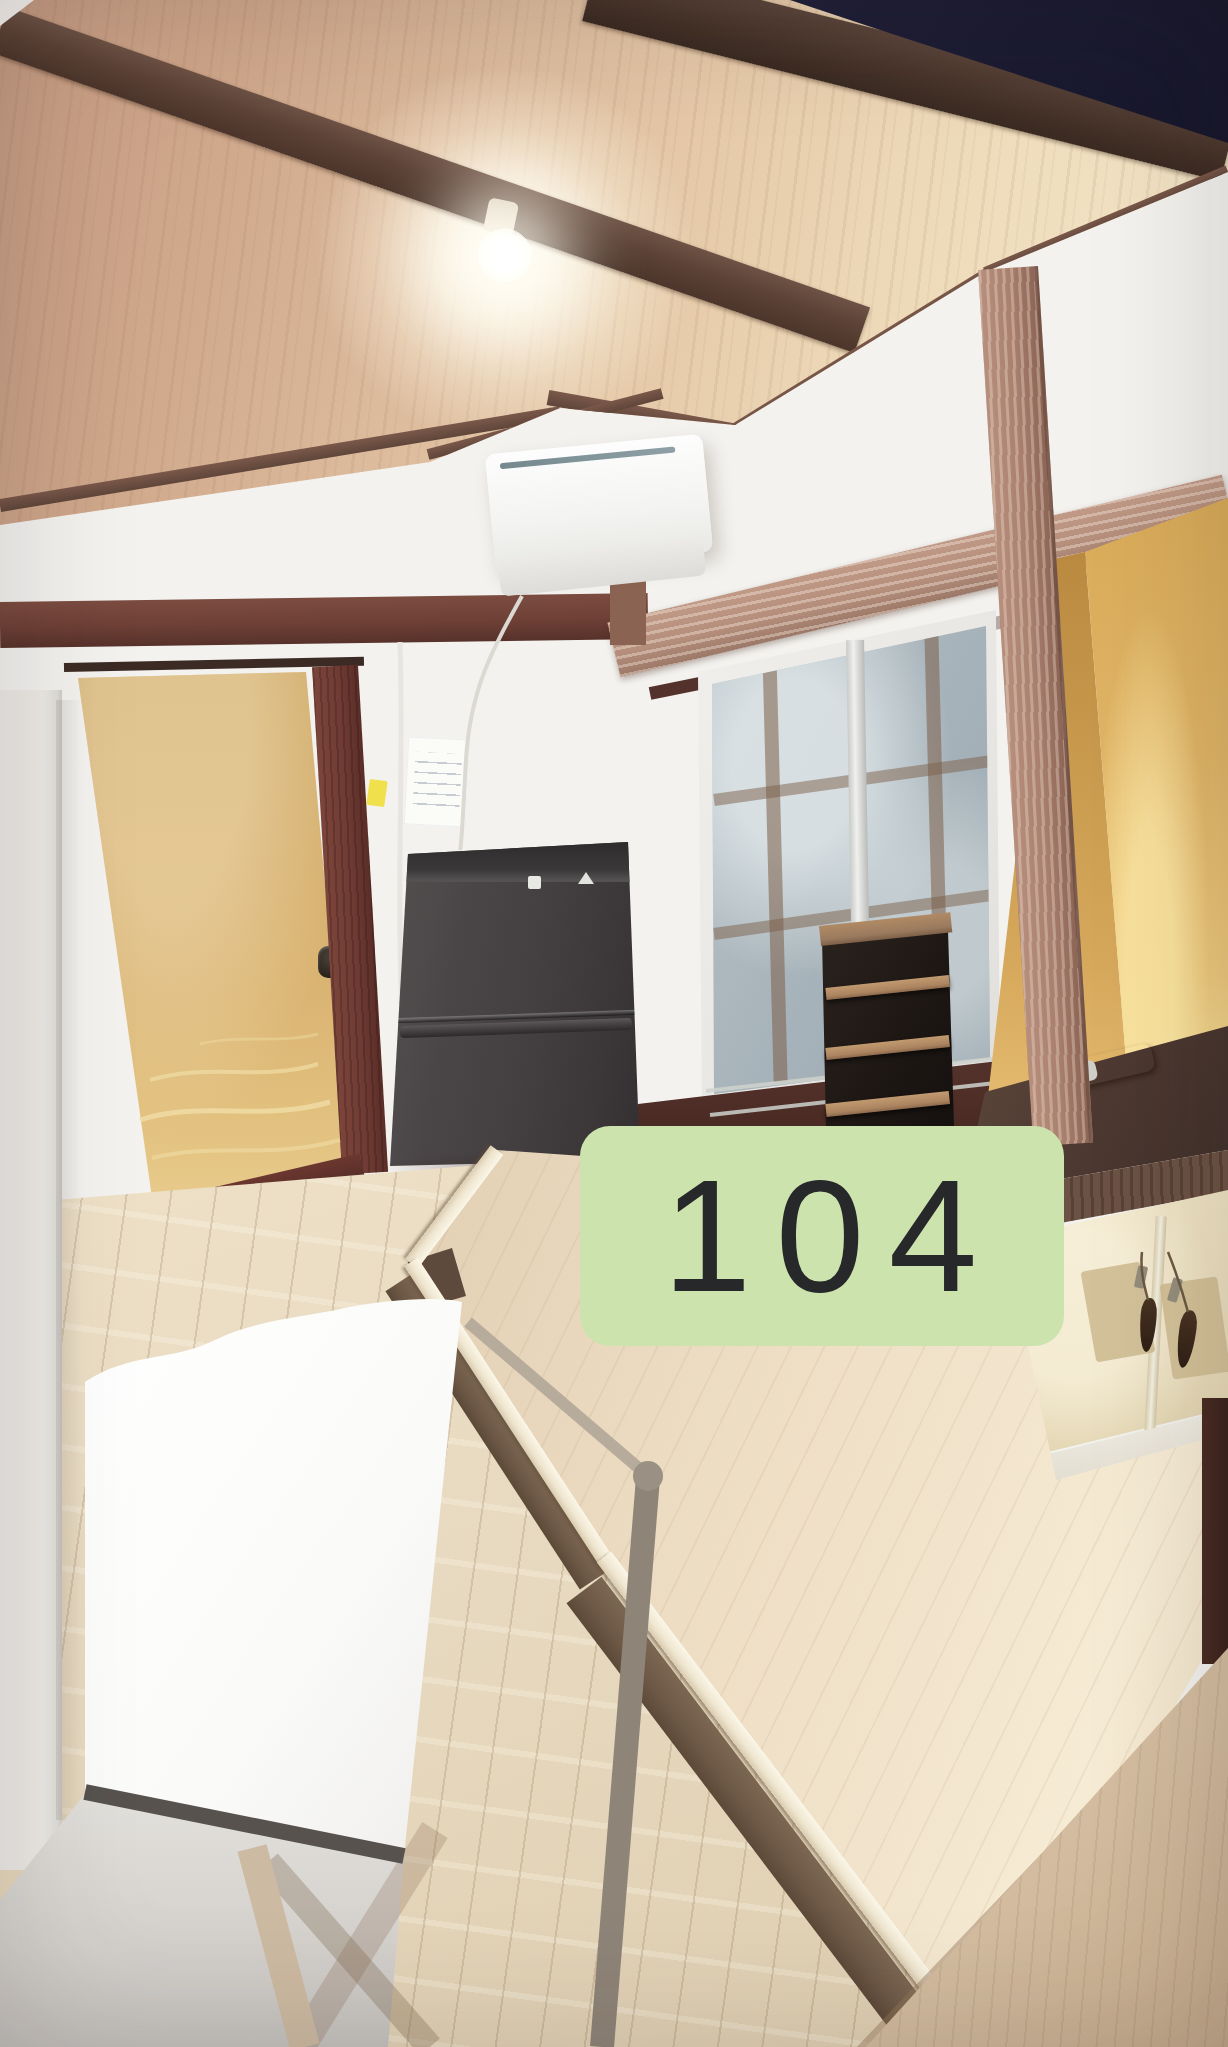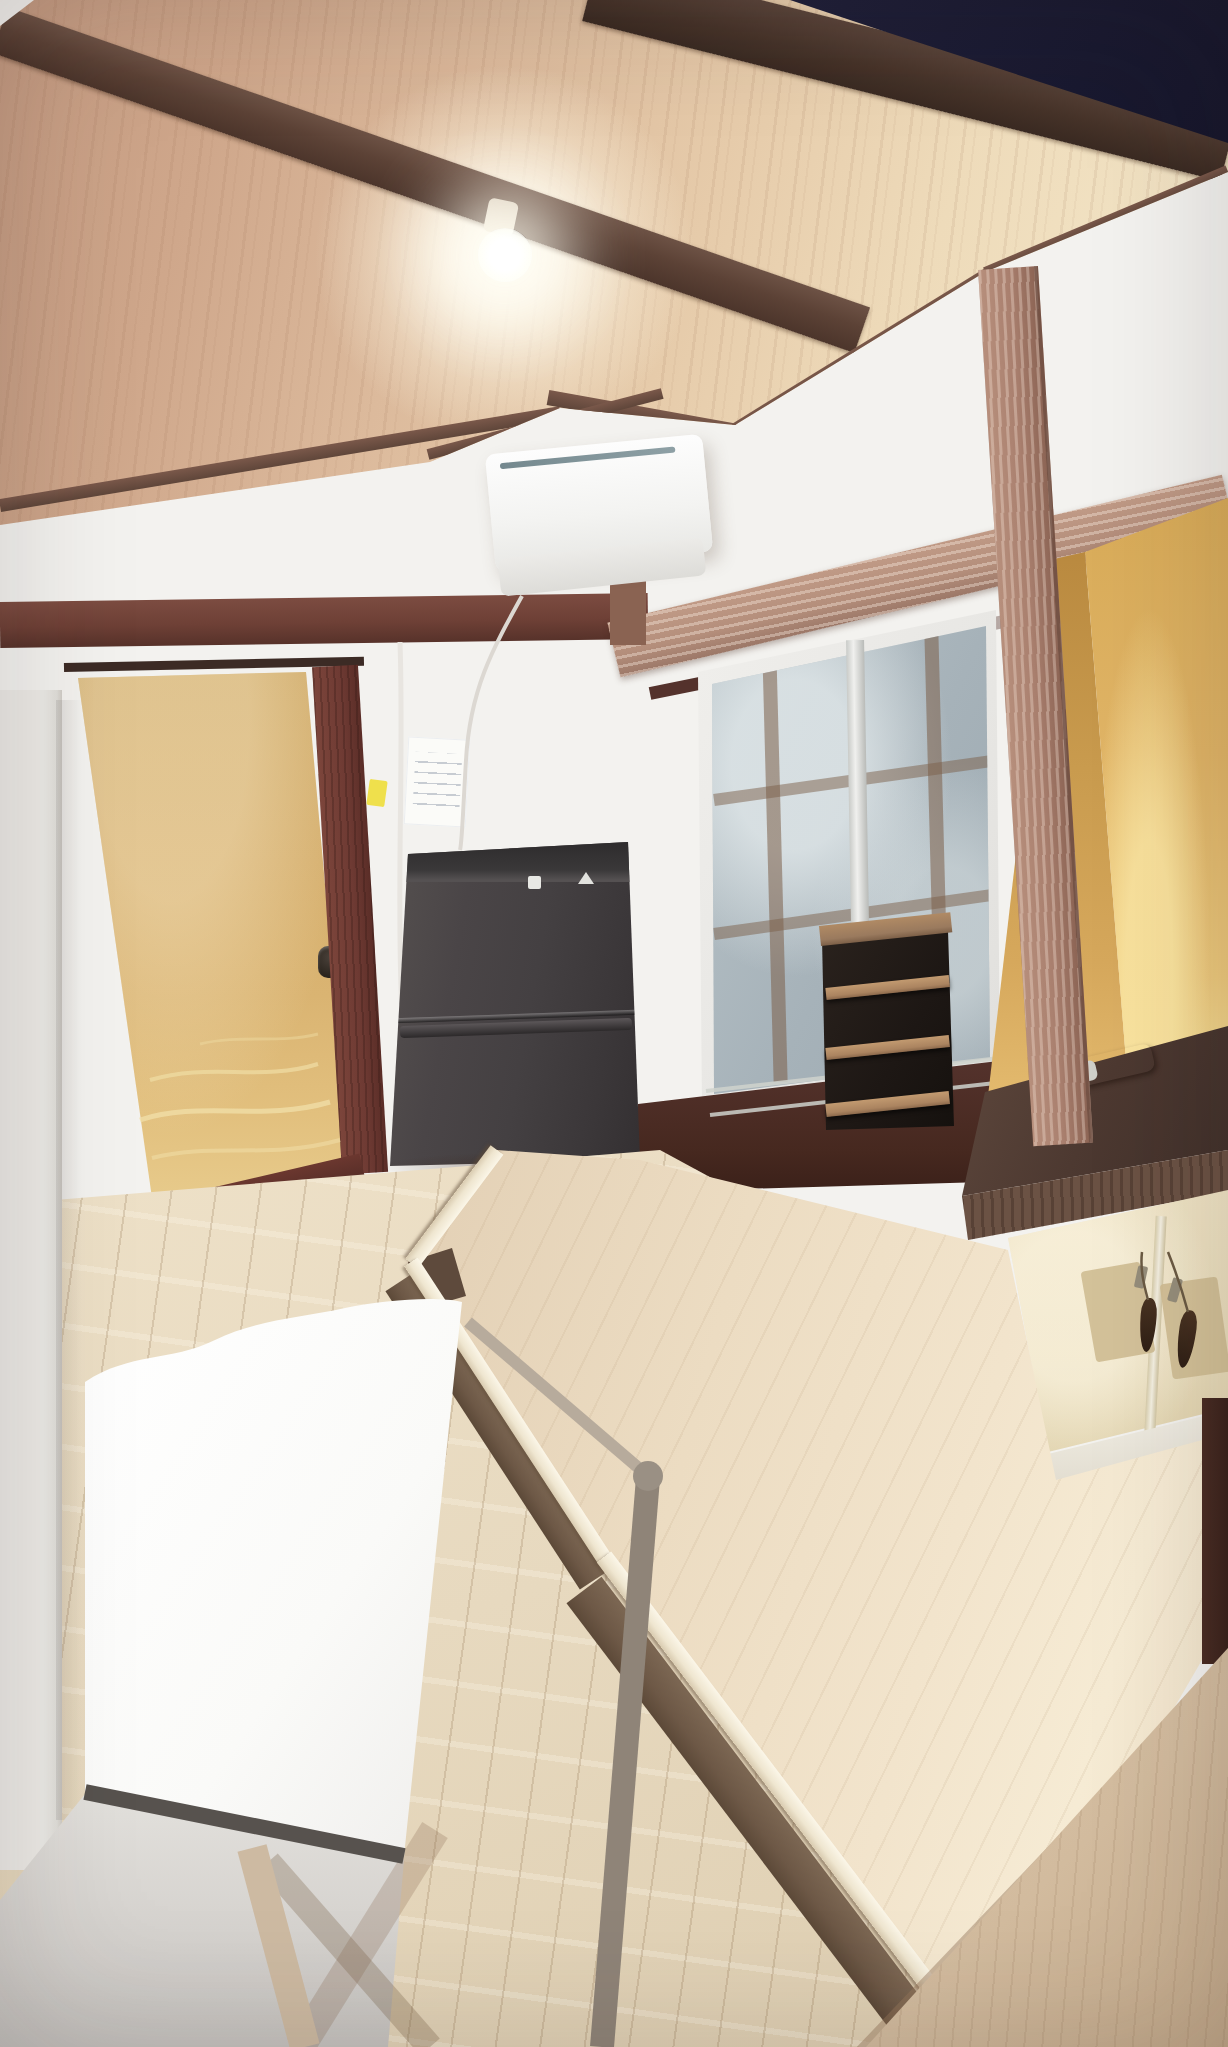--- a/index.html
+++ b/index.html
@@ -293,15 +293,18 @@
     <path d="M252,1848 L305,2047" stroke="#cdbaa2" stroke-width="30" fill="none"></path>
     <path d="M85,1382 C130,1352 170,1362 215,1340 C255,1320 300,1318 345,1308 C385,1300 435,1296 462,1302 L404,1856 L85,1792 Z" fill="url(#tg)"></path>
     <path d="M85,1792 L404,1856" stroke="#57524e" stroke-width="16" fill="none"></path>
   </svg>
 
   <div class="ac-body">
     <div class="ac-vent"></div>
   </div>
   <div class="ac-under"></div>
 
+  <div class="badge">
+    <div class="badge-text">104</div>
+  </div>
 
   <div class="vignette"></div>
 </div>
 
 </body></html>

